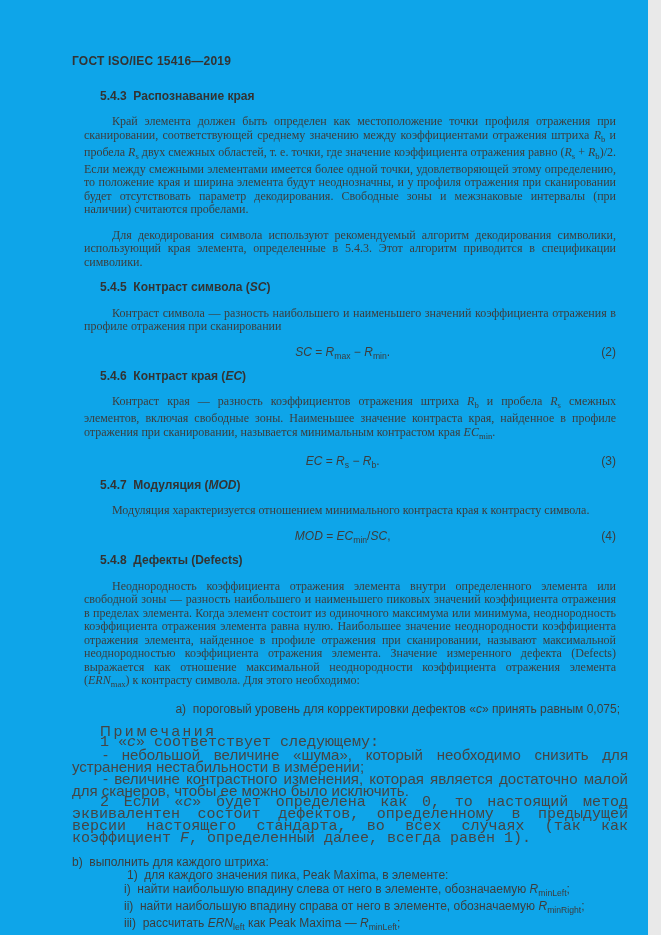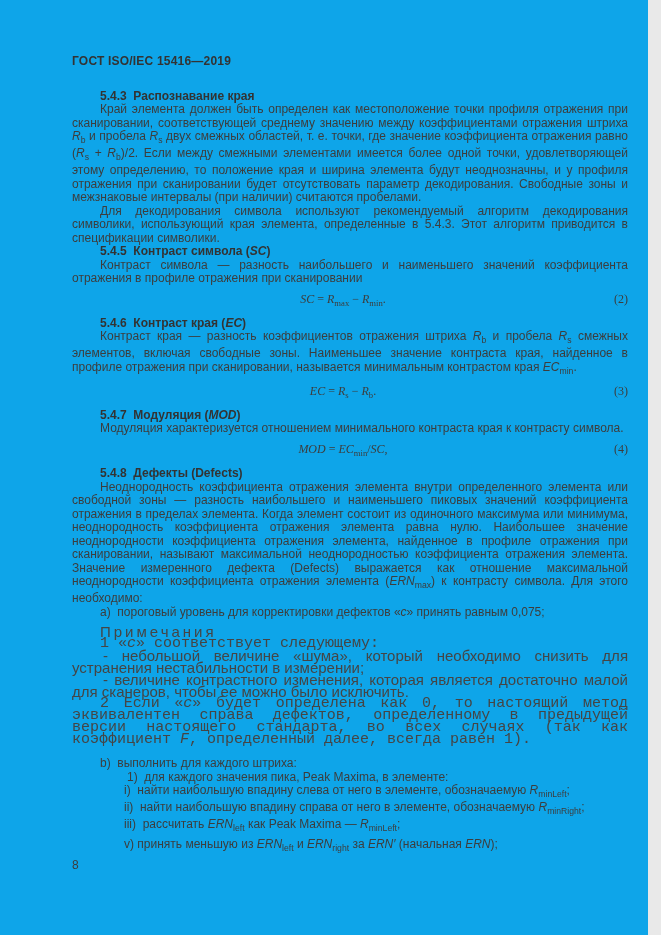--- a/index.html
+++ b/index.html
@@ -1,31 +1,31 @@
 <!DOCTYPE html>
 <html><head>
 <meta charset="utf-8">
 <style>
   html,body{margin:0;padding:0;background:#e9e9e9;}
   .page{position:relative;width:648px;height:935px;background:#0ea5e9;
         font-family:"Liberation Sans","DejaVu Sans",sans-serif;color:#3d3d3d;overflow:hidden;}
   .content{position:absolute;left:72px;top:55px;width:556px;font-size:12px;line-height:13.5px;}
   .doc-header{font-weight:bold;margin:0 0 21px 0;letter-spacing:0.2px;color:#333;}
   .sec-h{font-weight:bold;text-indent:28px;color:#333;}
-  .para{margin:0;text-align:justify;text-indent:28px;}
-  .formula-row{display:flex;align-items:baseline;margin:7px 0;font-family:Liberation Serif, serif;}
+  .para{margin:12px;text-align:justify;text-indent:28px;font-family:Liberation Serif, serif;}
+  .formula-row{display:flex;align-items:baseline;margin:7px 12px;}
   .formula{flex:1;text-align:center;}
   .eqnum{text-align:right;}
-  .item-a{margin:0;text-indent:28px;}
+  .item-a{margin:8px;text-indent:28px;text-align:right;}
   .notes{font-size:15px;line-height:12px;margin-top:7px;color:#454545;}
   .notes-title{text-indent:28px;letter-spacing:3px;}
   .note-p{margin:0;text-align:justify;text-indent:28px;font-family:Liberation Mono, monospace;}
   .note-dash{margin:0;text-align:justify;text-indent:31px;}
   .list{margin-top:11px;}
-  .l1{margin-left:28px;}
+  .l1{}
   .l2{margin-left:55px;}
   .l3{margin-left:52px;}
   .l3.gap{margin-top:3px;}
   .page-num{margin-top:4px;}
   .it{font-style:italic;}
   .sb{font-size:0.72em;vertical-align:-0.30em;letter-spacing:0;}
 </style>
 </head>
 <body>
 
@@ -62,21 +62,21 @@
 
     <div class="sec-h"><span>5.4.8&nbsp;&nbsp;Дефекты (Defects)</span></div>
     <p class="para"><span>Неоднородность коэффициента отражения элемента внутри определенного элемента или свободной зоны — разность наибольшего и наименьшего пиковых значений коэффициента отражения в пределах элемента. Когда элемент состоит из одиночного максимума или минимума, неоднородность коэффициента отражения элемента равна нулю. Наибольшее значение неоднородности коэффициента отражения элемента, найденное в профиле отражения при сканировании, называют максимальной неоднородностью коэффициента отражения элемента. Значение измеренного дефекта (Defects) выражается как отношение максимальной неоднородности коэффициента отражения элемента (</span><span class="it">ERN</span><span class="sb">max</span><span>) к контрасту символа. Для этого необходимо:</span></p>
     <div class="item-a"><span>a)&nbsp; пороговый уровень для корректировки дефектов «</span><span class="it">с</span><span>» принять равным 0,075;</span></div>
 
     <div class="notes">
       <div class="notes-title">Примечания</div>
       <p class="note-p"><span>1 «</span><span class="it">с</span><span>» соответствует следующему:</span></p>
       <p class="note-dash"><span>- небольшой величине «шума», который необходимо снизить для устранения нестабильности в измерении;</span></p>
       <p class="note-dash"><span>- величине контрастного изменения, которая является достаточно малой для сканеров, чтобы ее можно было исключить.</span></p>
-      <p class="note-p"><span>2 Если «</span><span class="it">с</span><span>» будет определена как 0, то настоящий метод эквивалентен справа дефектов, определенному в предыдущей версии настоящего стандарта, во всех случаях (так как коэффициент </span><span class="it">F</span><span>, определенный далее, всегда равен 1).</span></p>
+      <p class="note-p"><span>2 Если «</span><span class="it">с</span><span>» будет определена как 0, то настоящий метод эквивалентен состоит дефектов, определенному в предыдущей версии настоящего стандарта, во всех случаях (так как коэффициент </span><span class="it">F</span><span>, определенный далее, всегда равен 1).</span></p>
     </div>
 
     <div class="list">
       <div class="l1"><span>b)&nbsp; выполнить для каждого штриха:</span></div>
       <div class="l2"><span>1)&nbsp; для каждого значения пика, Peak Maxima, в элементе:</span></div>
       <div class="l3"><span>i)&nbsp; найти наибольшую впадину слева от него в элементе, обозначаемую </span><span class="it">R</span><span class="sb">minLeft</span><span>;</span></div>
       <div class="l3"><span>ii)&nbsp; найти наибольшую впадину справа от него в элементе, обозначаемую </span><span class="it">R</span><span class="sb">minRight</span><span>;</span></div>
       <div class="l3"><span>iii)&nbsp; рассчитать </span><span class="it">ERN</span><span class="sb">left</span><span> как Peak Maxima — </span><span class="it">R</span><span class="sb">minLeft</span><span>;</span></div>
       <div class="l3 gap"><span>v) принять меньшую из </span><span class="it">ERN</span><span class="sb">left</span><span> и </span><span class="it">ERN</span><span class="sb">right</span><span> за </span><span class="it">ERN′</span><span> (начальная </span><span class="it">ERN</span><span>);</span></div>
     </div>

